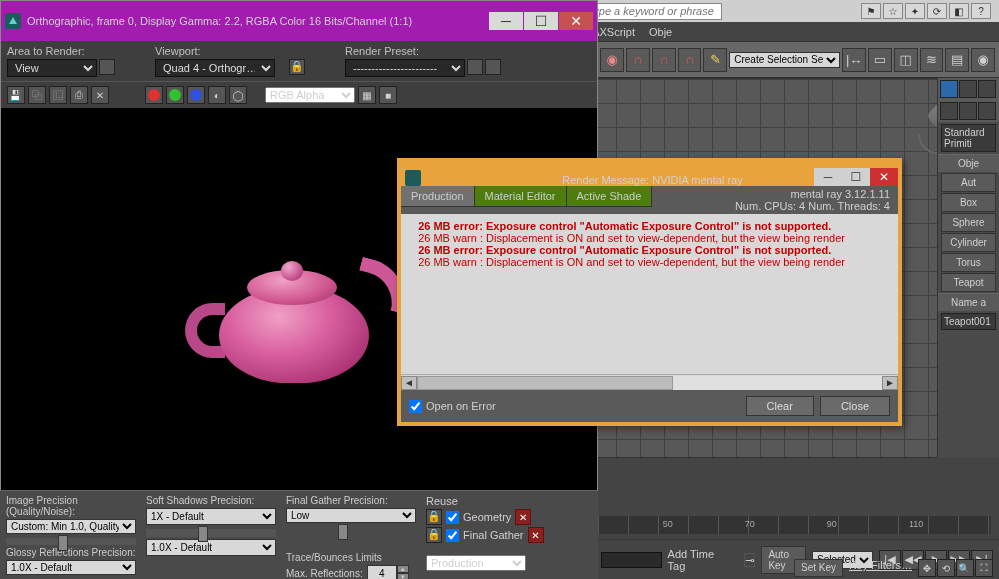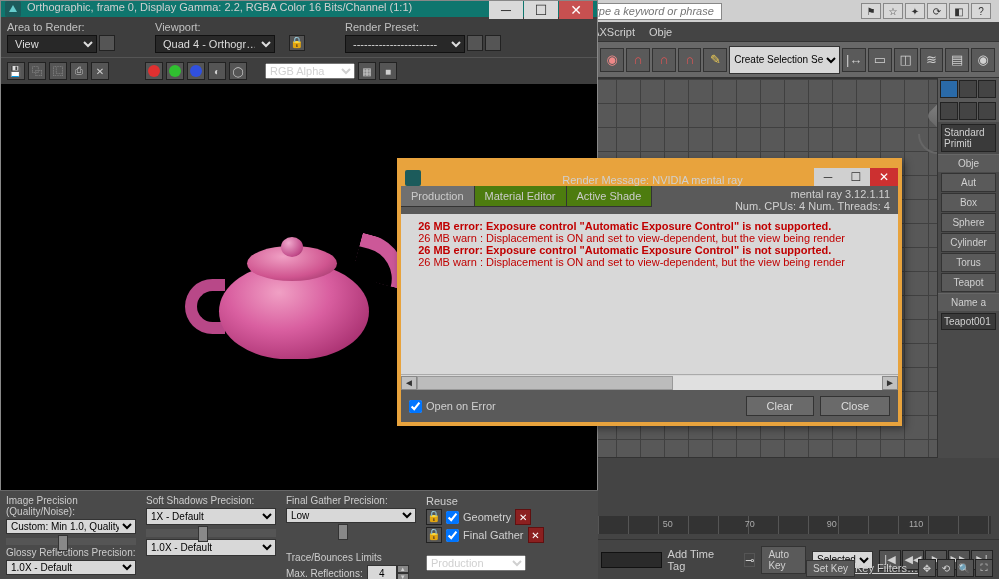--- a/index.html
+++ b/index.html
@@ -1,19 +1,19 @@
 <!DOCTYPE html>
 <html><head>
 <meta charset="utf-8">
 <style>
 *{margin:0;padding:0;box-sizing:border-box;font-family:Tahoma,Arial,sans-serif;font-size:11px;color:#d0d0d0;user-select:none}
 body{background:#4a4a4a;width:999px;height:579px;overflow:hidden;position:relative}
 
 .render-win{position:absolute;left:0;top:0;width:598px;height:490px;background:#cecece;border:1px solid #888}
-.render-titlebar{height:16px;background:#0f766e;display:flex;align-items:flex-start;padding:0 4px;color:#555}
+.render-titlebar{height:40px;background:#a21caf;display:flex;align-items:center;padding:0 4px;color:#555}
 .render-titlebar .icon{width:16px;height:16px;background:#1c5b5b;border-radius:2px;margin-right:6px;position:relative}
 .render-titlebar .icon::after{content:'';position:absolute;width:0;height:0;border-left:4px solid transparent;border-right:4px solid transparent;border-bottom:7px solid #6cc;left:4px;top:4px}
 .titlebtns{margin-left:auto;display:flex}
 .titlebtns div{width:34px;height:18px;background:#d9d9d9;margin-left:1px;display:flex;align-items:center;justify-content:center;color:#333;font-size:14px;line-height:1}
 .titlebtns .close{background:#c75050;color:#fff}
 .render-bar{background:#3e3e3e;padding:4px 6px;display:flex;align-items:flex-end;gap:40px}
 .render-bar .group{display:flex;flex-direction:column;gap:2px}
 .render-bar label{color:#c0c0c0}
 .render-bar select,.render-bar input[type=text]{background:#282828;color:#ddd;border:1px solid #111;height:18px;font-size:11px;padding:0 3px}
 .render-bar select{width:120px}
@@ -33,21 +33,21 @@
 .max-app{position:absolute;right:0;top:0;width:480px;height:579px;background:#444}
 .max-title{height:22px;background:#cfcfcf;color:#333;display:flex;align-items:center;padding:0 8px;gap:6px}
 .max-title .num{color:#555}
 .max-search{background:#fff;border:1px solid #888;color:#999;font-style:italic;padding:1px 4px;width:140px;height:17px}
 .max-title .minibtns{margin-left:auto;display:flex;gap:2px}
 .max-title .minibtns div{width:20px;height:16px;border:1px solid #888;background:#d8d8d8;font-size:10px;display:flex;align-items:center;justify-content:center;color:#333}
 .menu-strip{height:20px;background:#444;display:flex;align-items:center;padding:0 6px;gap:14px;border-bottom:1px solid #333}
 .menu-strip span{color:#d0d0d0}
 .main-tb{background:#686868;height:36px;display:flex;align-items:center;padding:0 4px;gap:2px;border-bottom:1px solid #333}
 .main-tb .tb{width:24px;height:24px;background:#5a5a5a;border:1px solid #333;display:flex;align-items:center;justify-content:center;font-size:13px}
-.main-tb select{background:#d8d8d8;color:#000;border:1px solid #333;height:28px;font-size:10px}
+.main-tb select{background:#d8d8d8;color:#000;border:1px solid #333;height:16px;font-size:10px}
 .viewport3d{background:#585858;background-image:linear-gradient(#404040 1px,transparent 1px),linear-gradient(90deg,#404040 1px,transparent 1px);background-size:24px 24px;height:380px;position:relative;border:1px solid #333}
 .home-widget{position:absolute;right:12px;top:12px;width:50px;height:50px;background:linear-gradient(145deg,#999,#555);border-radius:6px;transform:rotate(45deg)}
 .home-arc{position:absolute;right:5px;top:55px;width:75px;height:20px;border:2px solid #666;border-top:none;border-radius:0 0 40px 40px}
 .prims{position:absolute;right:0;top:78px;width:62px;background:#4a4a4a;border-left:1px solid #333;height:380px}
 .prim-tabs{display:flex;gap:1px;padding:2px;background:#5a5a5a}
 .prim-tabs div{width:18px;height:18px;background:#444;border:1px solid #222}
 .prim-tabs .active{background:#2a6aa8}
 .prim-head{background:#5a5a5a;text-align:center;padding:3px;font-size:10px;border-top:1px solid #666}
 .prim-btn{background:#5a5a5a;border:1px solid #333;padding:3px;text-align:center;margin:1px 3px;font-size:10px}
 .prim-sel{background:#3a3a3a;border:1px solid #222;padding:2px;margin:2px 3px;font-size:10px;text-align:left}
@@ -197,21 +197,21 @@
   <span class="key-btn">Auto Key</span>
   <select><option>Selected</option></select>
   <div class="play-ctrls">
     <div>|◀</div>
     <div>◀◀</div>
     <div>▶</div>
     <div>▶▶</div>
     <div>▶|</div>
   </div>
 </div>
-<div style="position:absolute;right:6px;bottom:2px;display:flex;align-items:center">
+<div style="position:absolute;right:6px;bottom:2px;display:flex;gap:6px;">
   <span class="key-btn">Set Key</span>
   <span style="text-decoration:underline">Key Filters…</span>
   <div style="display:flex;gap:1px">
     <div class="tbtn">✥</div>
     <div class="tbtn">⟲</div>
     <div class="tbtn">🔍</div>
     <div class="tbtn">⛶</div>
   </div>
 </div>
 

